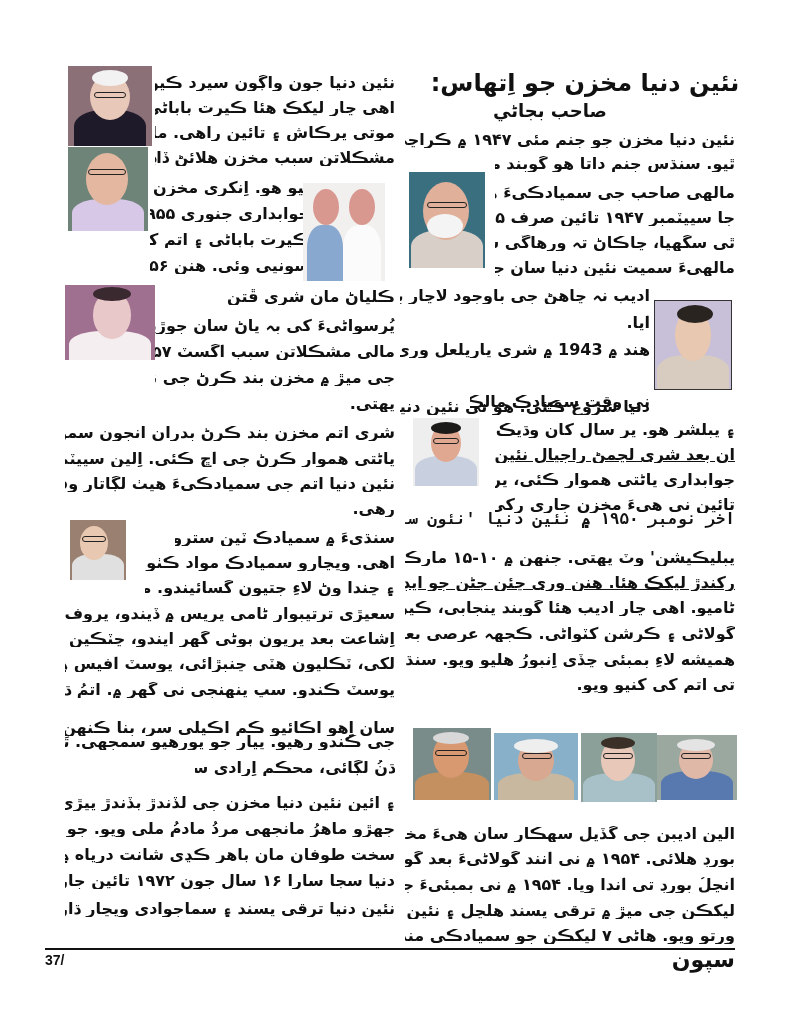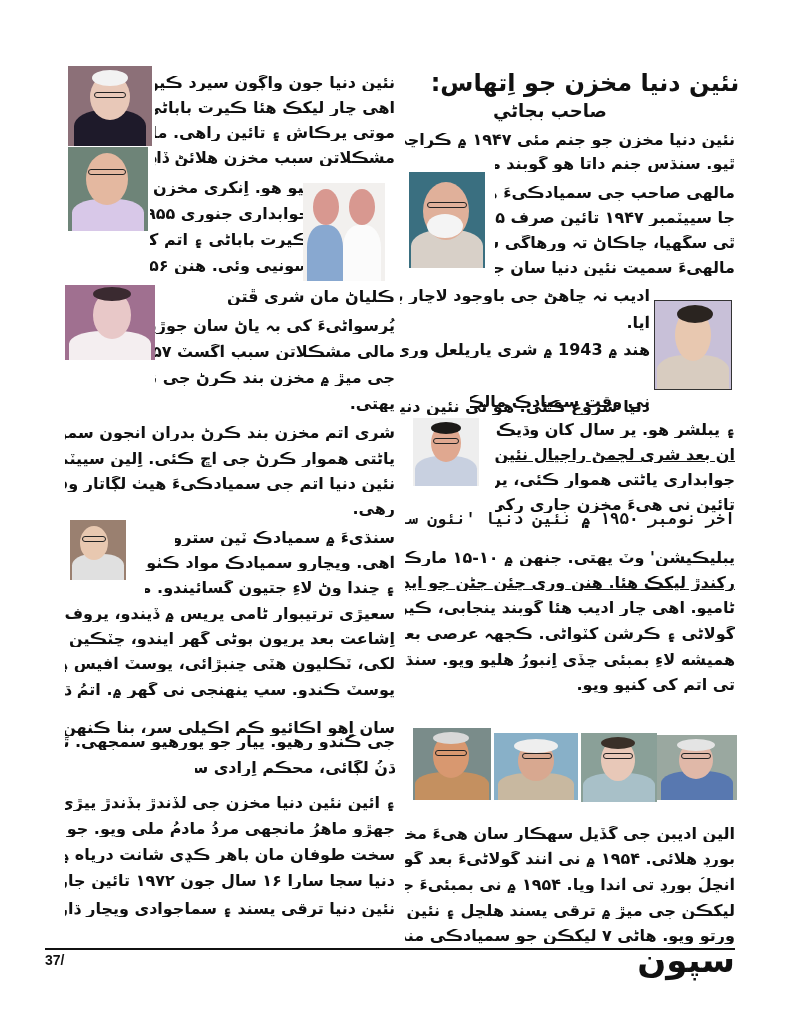--- a/index.html
+++ b/index.html
@@ -12,21 +12,21 @@
   .byline{position:absolute;direction:rtl;text-align:center;font-weight:bold;
           font-size:18px;line-height:18px;white-space:nowrap;}
   .photo{position:absolute;overflow:hidden;}
   .photo .head{position:absolute;border-radius:50%;}
   .photo .body{position:absolute;border-radius:40% 40% 0 0;}
   .photo .glasses{position:absolute;height:4px;border:1.5px solid #222;border-radius:3px;}
   .rule{position:absolute;left:45px;width:690px;height:2px;background:#111;}
   .pagenum{position:absolute;left:45px;top:952px;font-family:"Liberation Sans",sans-serif;
            font-size:14px;font-weight:bold;}
   .masthead{position:absolute;right:65px;top:945px;direction:rtl;font-weight:bold;
-            font-size:34px;line-height:30px;}
+            font-size:22px;line-height:30px;}
 </style>
 </head>
 <body>
 
 <div class="title" style="left:420px;top:68px;width:330px;">نئين دنيا مخزن جو اِتهاس:</div>
 <div class="byline" style="left:470px;top:102px;width:160px;">صاحب بجاڻي</div>
 
 <div class="line" style="right:65px;top:132px;width:330px;">نئين دنيا مخزن جو جنم مئي ۱۹۴۷ ۾ ڪراچيءَ ۾</div>
 <div class="line" style="right:65px;top:156px;width:240px;">ٿيو. سنڌس جنم داتا هو گوبند مالهي.</div>
 <div class="line" style="right:65px;top:185px;width:240px;">مالهي صاحب جي سمپادڪيءَ هيٺ هن مخزن</div>

